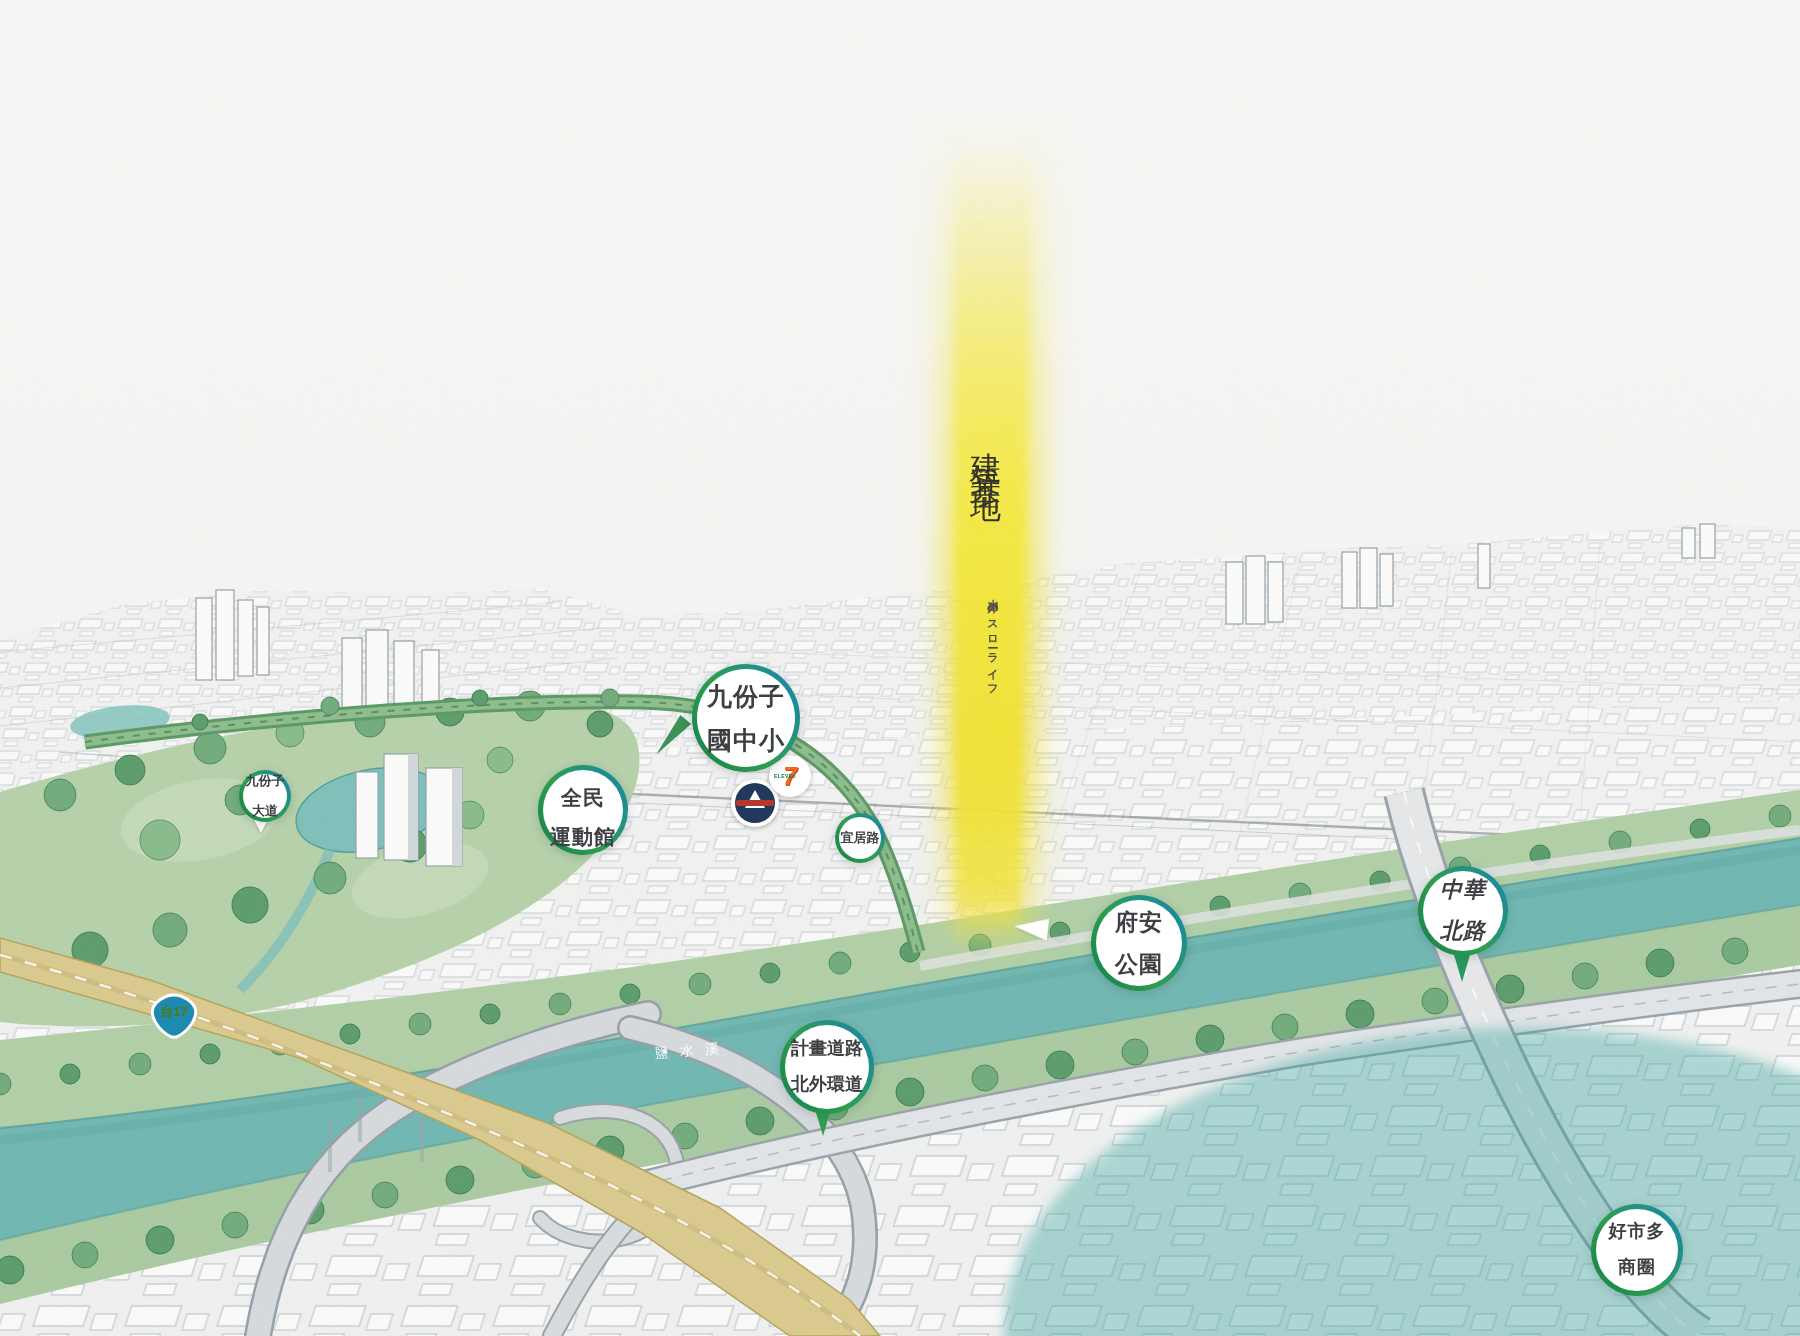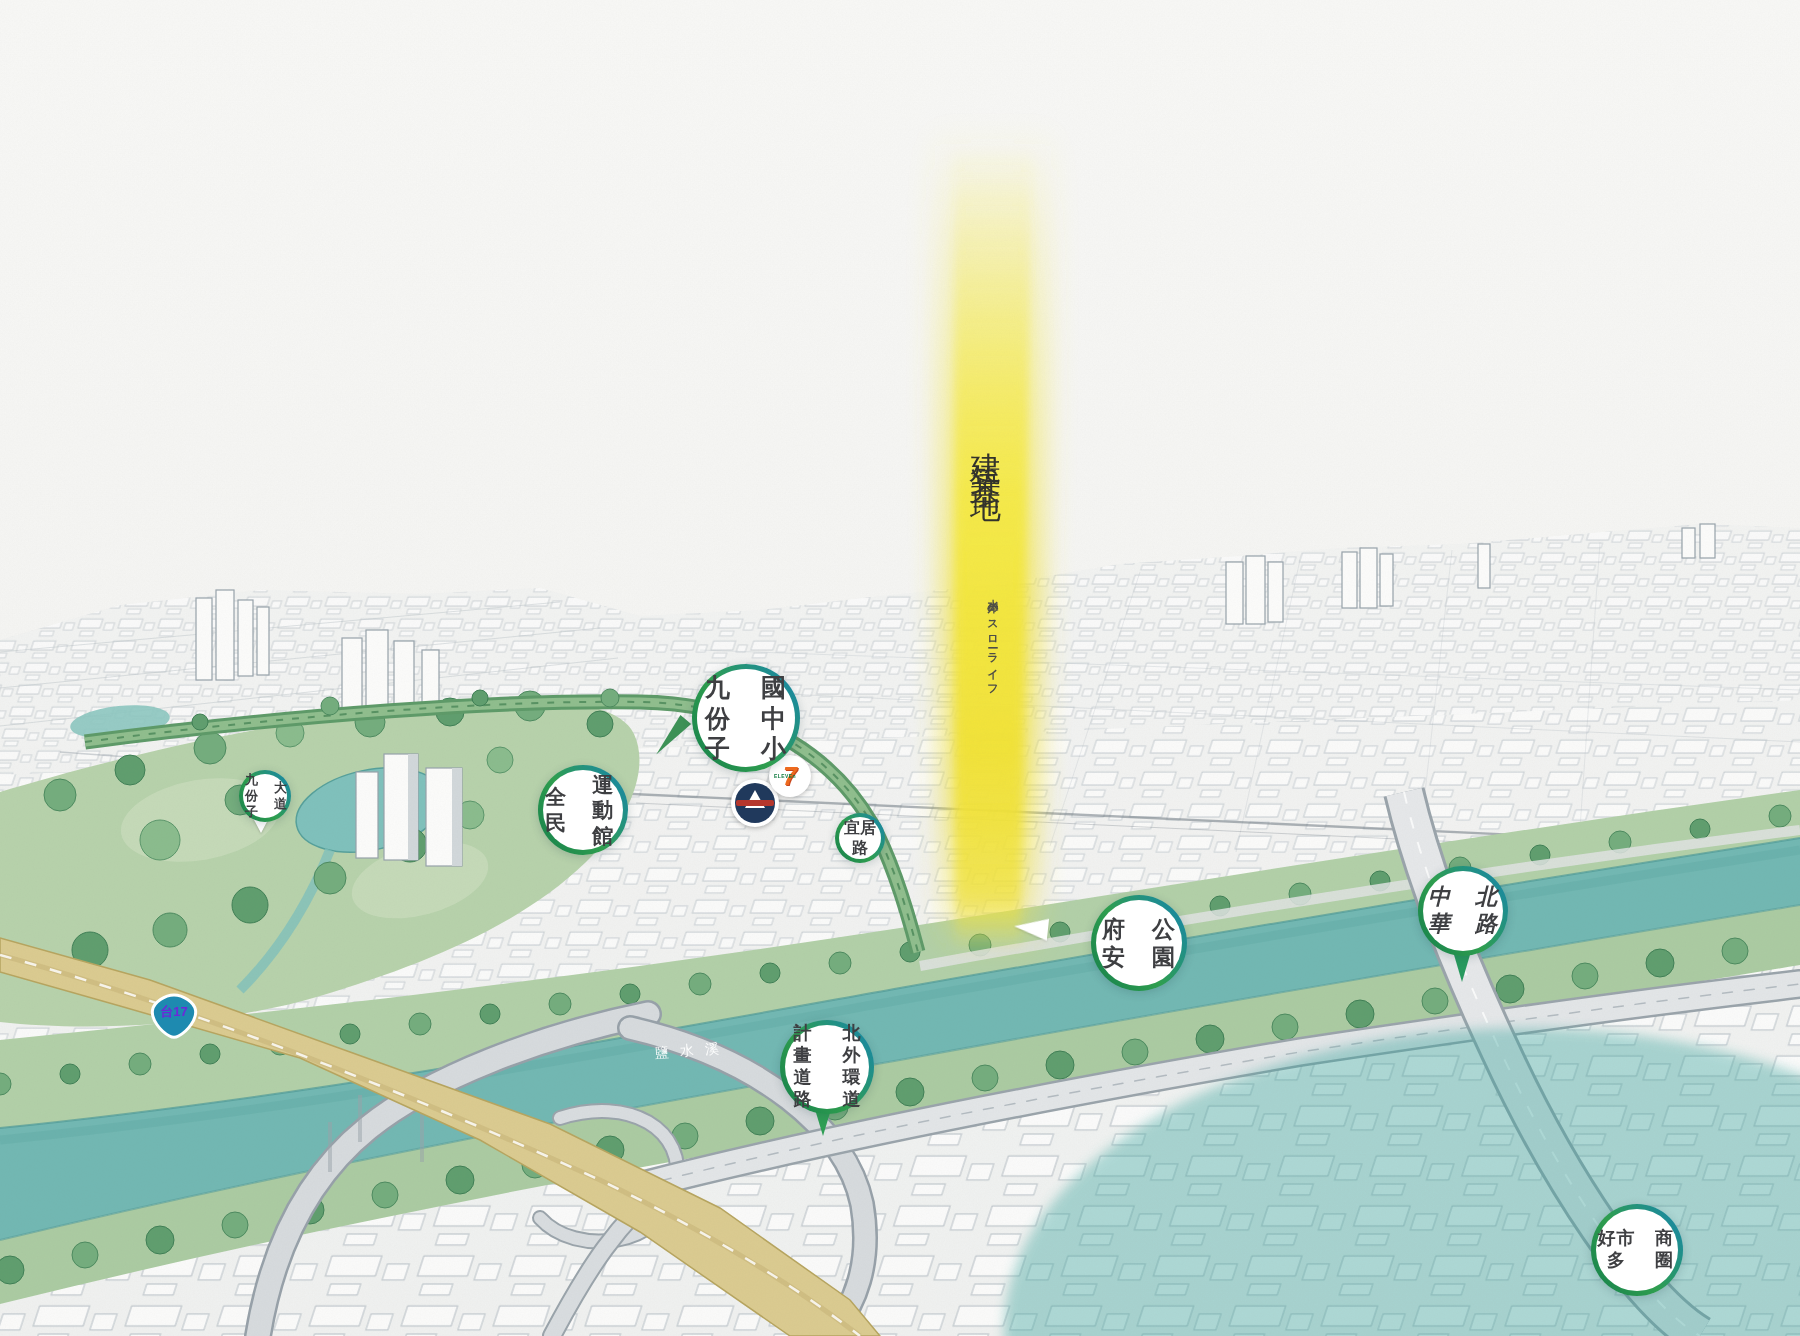--- a/index.html
+++ b/index.html
@@ -1,31 +1,31 @@
 <!DOCTYPE html>
 <html><head>
 <meta charset="utf-8">
 <style>
   html,body{margin:0;padding:0;background:#e9e9e7;font-family:"Liberation Sans",sans-serif;}
   #stage{position:relative;width:1800px;height:1336px;overflow:hidden;background:#f6f6f4;}
   #bg{position:absolute;left:0;top:0;}
 
   
   .badge{position:absolute;box-sizing:border-box;border-radius:50%;
-    display:flex;flex-direction:row;align-items:center;justify-content:center;gap:14px;
+    display:flex;flex-direction:column;align-items:center;justify-content:center;gap:14px;
     background:linear-gradient(#fff,#fff) padding-box,
                linear-gradient(55deg,#157f4c 0%,#2f9e4f 45%,#1584b4 100%) border-box;
     border:5px solid transparent;
     box-shadow:0 2px 10px rgba(30,60,70,.20);
     color:#3e3f42;font-weight:700;text-align:center;line-height:1.22;letter-spacing:1px;z-index:30;}
   .badge span:empty{display:none;}
   #b0{left:692px;top:664px;width:108px;height:108px;font-size:25px;}
   #b1{left:538px;top:765px;width:90px;height:90px;font-size:21px;justify-content:flex-end;}
   #b2{left:239px;top:770px;width:52px;height:52px;font-size:13px;border-width:4px;letter-spacing:0;}
-  #b3{left:835px;top:813px;width:50px;height:50px;font-size:16px;border-width:4px;letter-spacing:0;}
+  #b3{left:835px;top:813px;width:50px;height:50px;font-size:13px;border-width:4px;letter-spacing:0;}
   #b4{left:1091px;top:895px;width:96px;height:96px;font-size:23px;}
   #b5{left:1418px;top:866px;width:90px;height:90px;font-size:22px;font-style:italic;}
   #b6{left:780px;top:1020px;width:94px;height:94px;font-size:18px;letter-spacing:0;}
   #b7{left:1591px;top:1204px;width:92px;height:92px;font-size:18px;}
 
   
   .ptr{position:absolute;width:0;height:0;z-index:28;}
   #p-school{left:664px;top:714px;border-left:7px solid transparent;border-right:7px solid transparent;border-top:46px solid #3d9156;transform:rotate(40deg);}
   #p-blvd{left:253px;top:818px;border-left:8px solid transparent;border-right:8px solid transparent;border-top:15px solid #ffffff;filter:drop-shadow(0 1px 1px rgba(0,0,0,.2));}
   #p-fuan{left:1014px;top:917px;border-top:11px solid transparent;border-bottom:11px solid transparent;border-right:34px solid #ffffff;transform:rotate(6deg);filter:drop-shadow(0 1px 1px rgba(0,0,0,.15));}
@@ -35,21 +35,21 @@
   
   .v-text{position:absolute;writing-mode:vertical-rl;text-orientation:upright;z-index:21;}
   #site-title{left:964px;top:428px;font-size:31px;letter-spacing:13px;color:#33332c;font-family:"Liberation Serif",serif;font-weight:500;}
   #site-tagline{left:985px;top:590px;font-size:11px;letter-spacing:3px;color:#4e4e47;font-weight:700;}
 
   
   #river-label{position:absolute;left:655px;top:1042px;color:rgba(255,255,255,.92);font-size:14px;font-weight:500;letter-spacing:11px;transform:rotate(-4deg);z-index:21;}
 
   
   #hwy17{position:absolute;left:150px;top:993px;width:48px;height:46px;z-index:22;}
-  #hwy17 .lbl{position:absolute;inset:0 0 8px 0;display:flex;align-items:center;justify-content:center;color:#6d28d9;font-size:13px;font-weight:700;letter-spacing:0;}
+  #hwy17 .lbl{position:absolute;inset:0 0 8px 0;display:flex;align-items:center;justify-content:center;color:#4d7c0f;font-size:13px;font-weight:700;letter-spacing:0;}
 
   
   #seven{position:absolute;left:769px;top:755px;width:42px;height:42px;border-radius:50%;background:#fff;
     box-shadow:0 1px 5px rgba(0,0,0,.25);display:flex;align-items:center;justify-content:center;z-index:23;}
   .s7{font-size:25px;font-weight:800;font-style:italic;color:#ed6a1e;line-height:1;text-shadow:1px 1px 0 #c9461c;}
   .s7sub{position:absolute;left:5px;top:18px;font-size:5px;font-weight:700;color:#0c7a3e;letter-spacing:.4px;}
 
   
   #brandlogo{position:absolute;left:731px;top:779px;width:48px;height:48px;border-radius:50%;background:#fff;
     box-shadow:0 1px 5px rgba(0,0,0,.3);display:flex;align-items:center;justify-content:center;z-index:22;}

